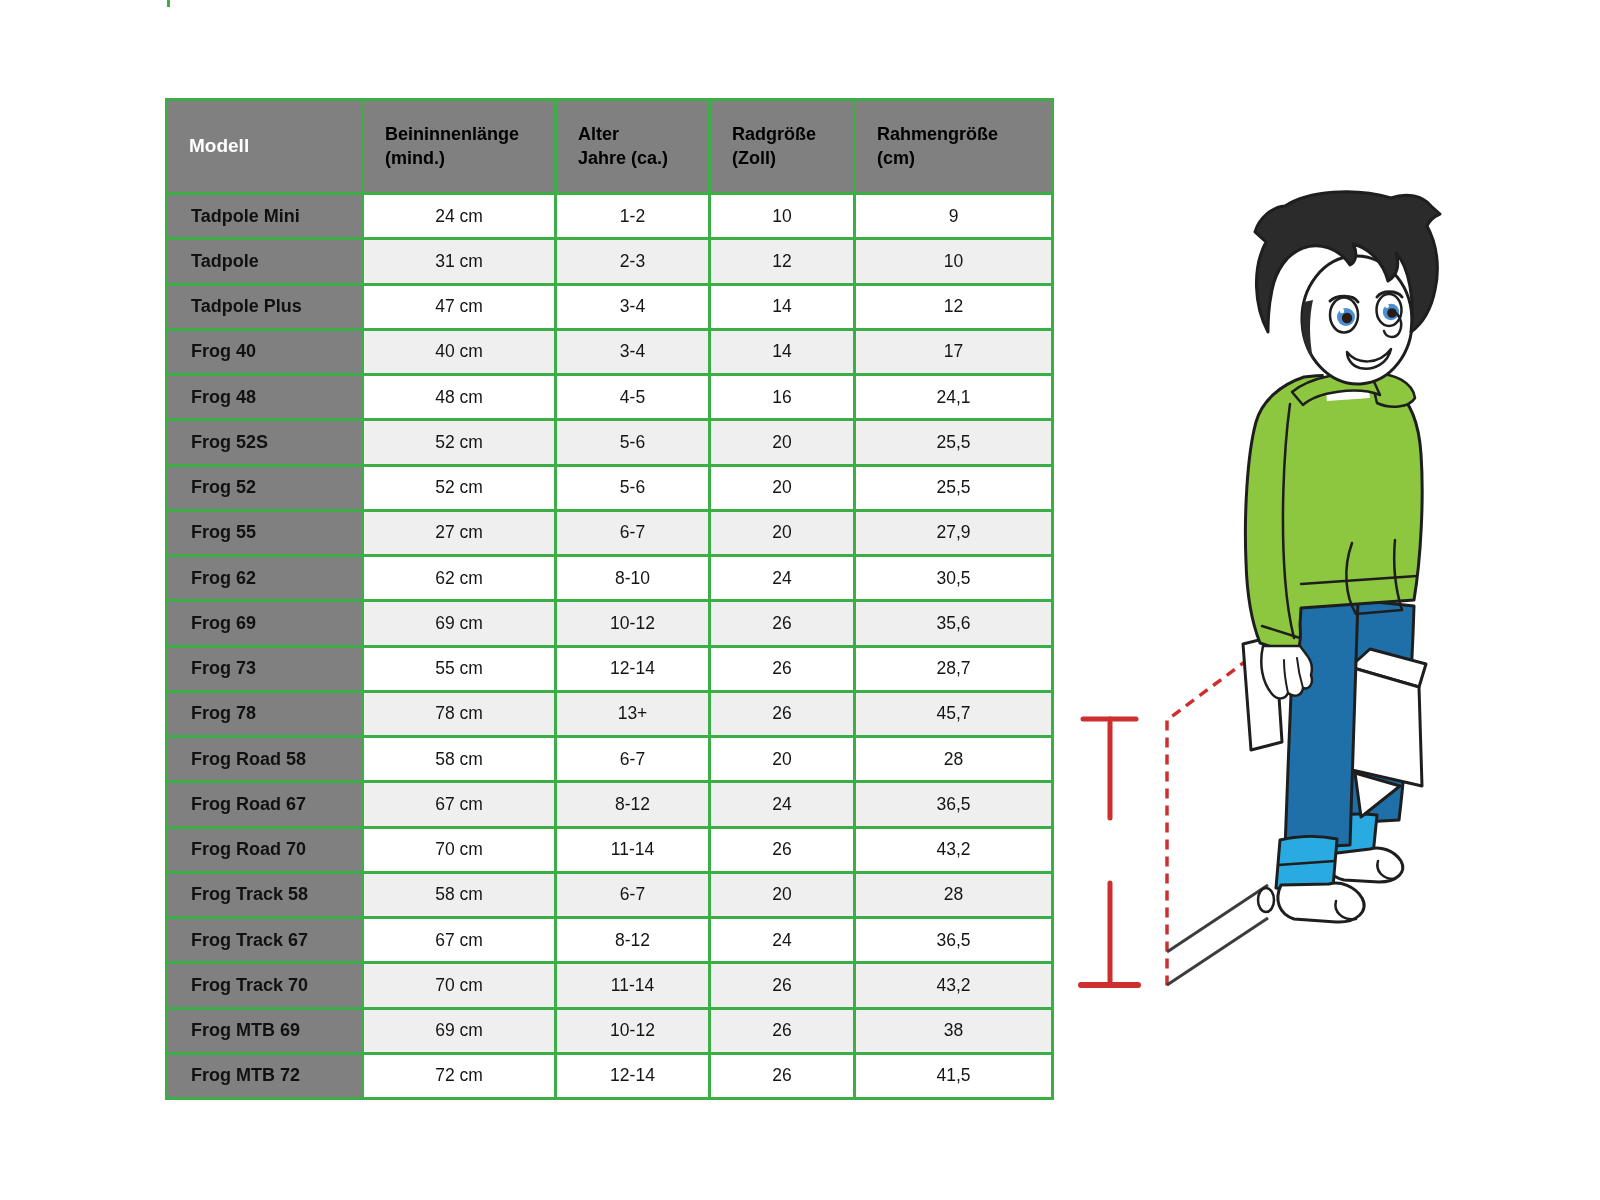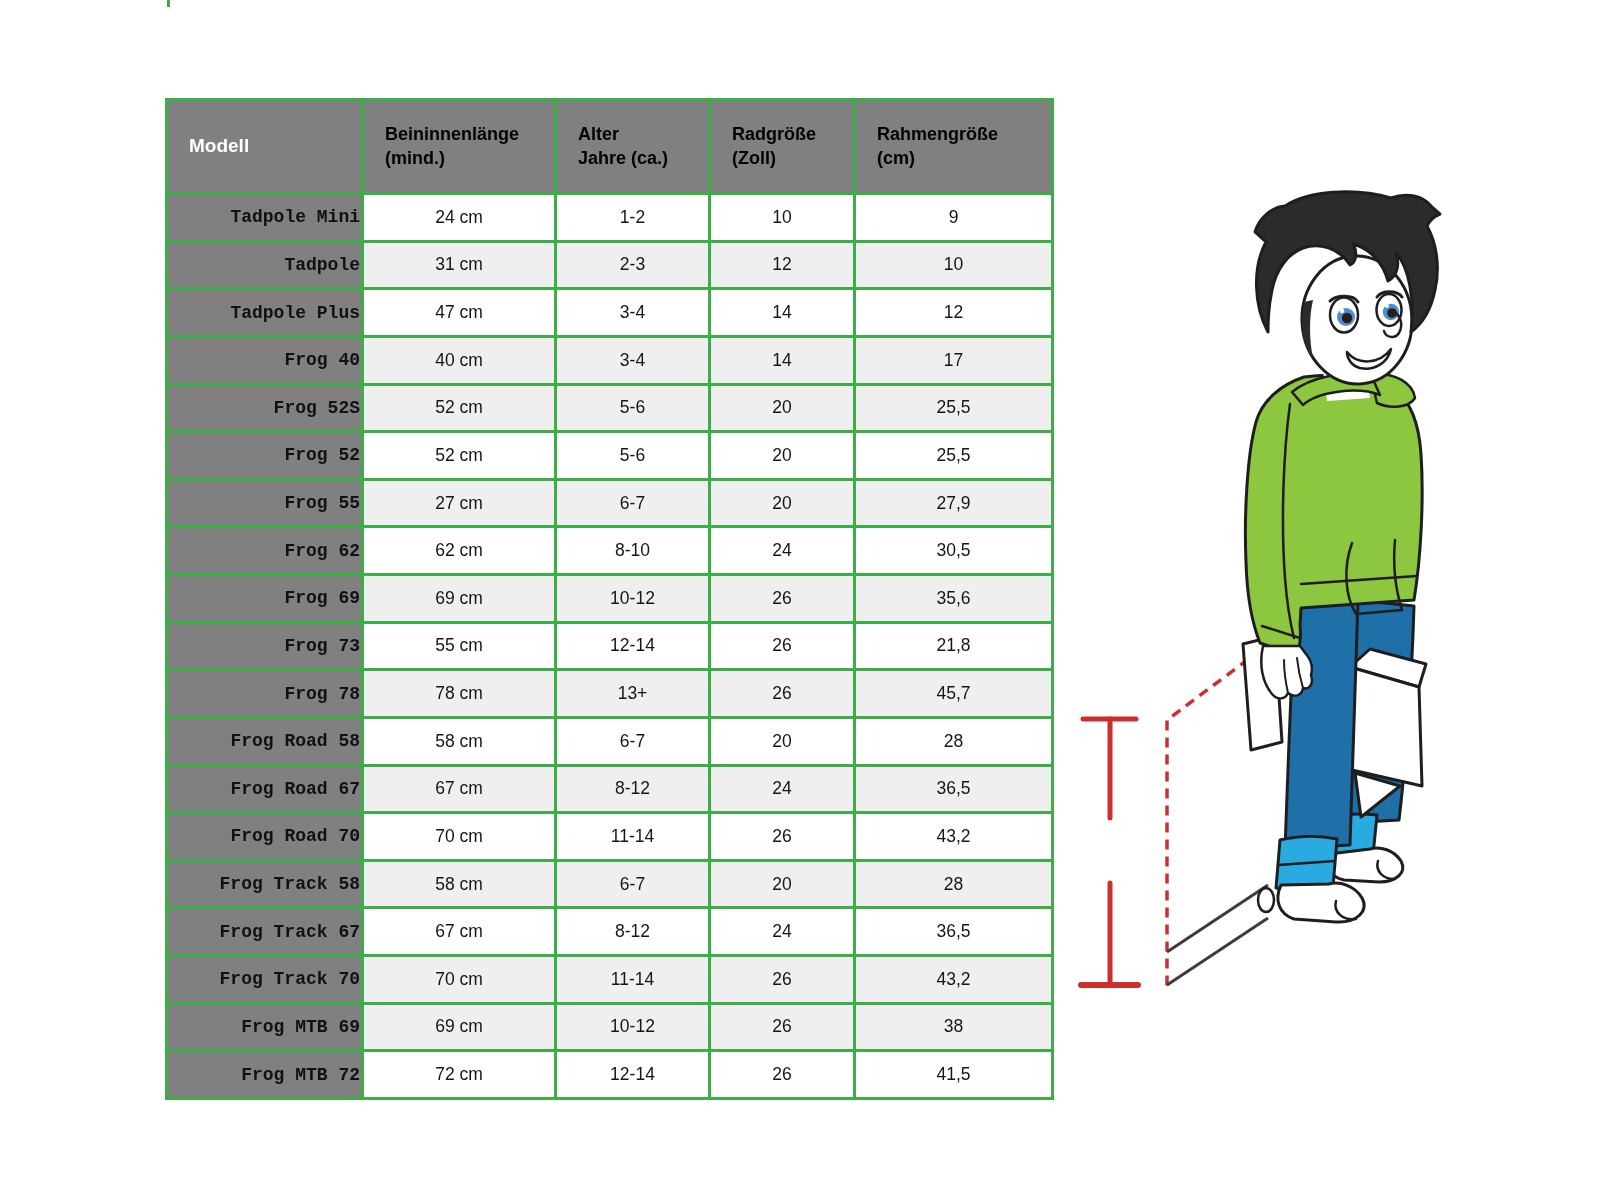--- a/index.html
+++ b/index.html
@@ -23,22 +23,22 @@
     padding:0 6px 0 21px;line-height:1.3;white-space:pre-line;
   }
   table.size-table th.first{color:#ffffff;font-size:19px;}
   table.size-table td{
     font-size:17.5px;color:#151515;text-align:center;vertical-align:middle;
     background:#ffffff;
   }
   table.size-table tr.alt td{background:var(--stripe);}
   table.size-table td.model,
   table.size-table tr.alt td.model{
-    background:var(--header_bg);font-weight:bold;text-align:right;
-    padding-left:23px;font-size:18px;color:#111111;font-family:Liberation Mono, monospace;
+    background:var(--header_bg);font-weight:bold;text-align:left;
+    padding-left:23px;font-size:18px;color:#111111;
   }
   .illustration{position:absolute;left:1050px;top:180px;width:400px;height:830px;}
 </style>
 </head>
 <body>
 
 <div class="stray-tick"></div>
 
 <table class="size-table">
   <colgroup>
@@ -83,20 +83,27 @@
         <td>14</td>
         <td>12</td>
       </tr>
       <tr class="alt">
         <td class="model">Frog 40</td>
         <td>40 cm</td>
         <td>3-4</td>
         <td>14</td>
         <td>17</td>
       </tr>
+      <tr>
+        <td class="model">Frog 48</td>
+        <td>48 cm</td>
+        <td>4-5</td>
+        <td>16</td>
+        <td>24,1</td>
+      </tr>
       <tr class="alt">
         <td class="model">Frog 52S</td>
         <td>52 cm</td>
         <td>5-6</td>
         <td>20</td>
         <td>25,5</td>
       </tr>
       <tr>
         <td class="model">Frog 52</td>
         <td>52 cm</td>
@@ -123,21 +130,21 @@
         <td>69 cm</td>
         <td>10-12</td>
         <td>26</td>
         <td>35,6</td>
       </tr>
       <tr>
         <td class="model">Frog 73</td>
         <td>55 cm</td>
         <td>12-14</td>
         <td>26</td>
-        <td>21,8</td>
+        <td>28,7</td>
       </tr>
       <tr class="alt">
         <td class="model">Frog 78</td>
         <td>78 cm</td>
         <td>13+</td>
         <td>26</td>
         <td>45,7</td>
       </tr>
       <tr>
         <td class="model">Frog Road 58</td>

